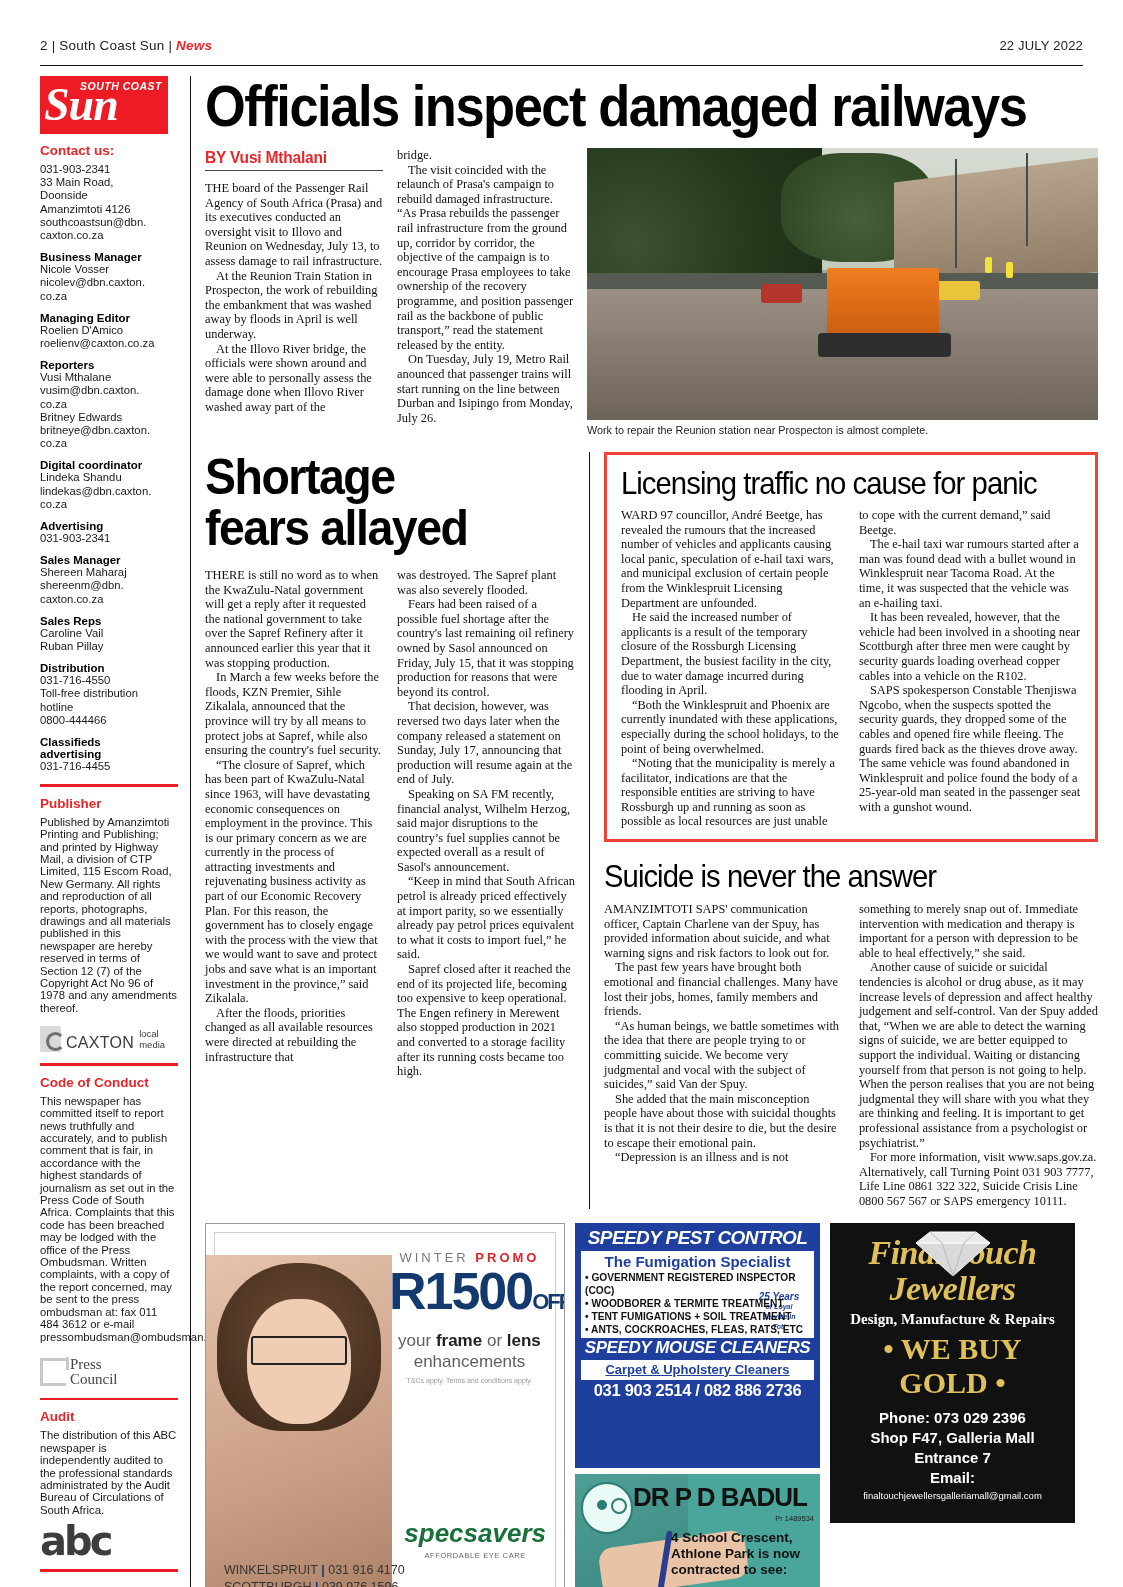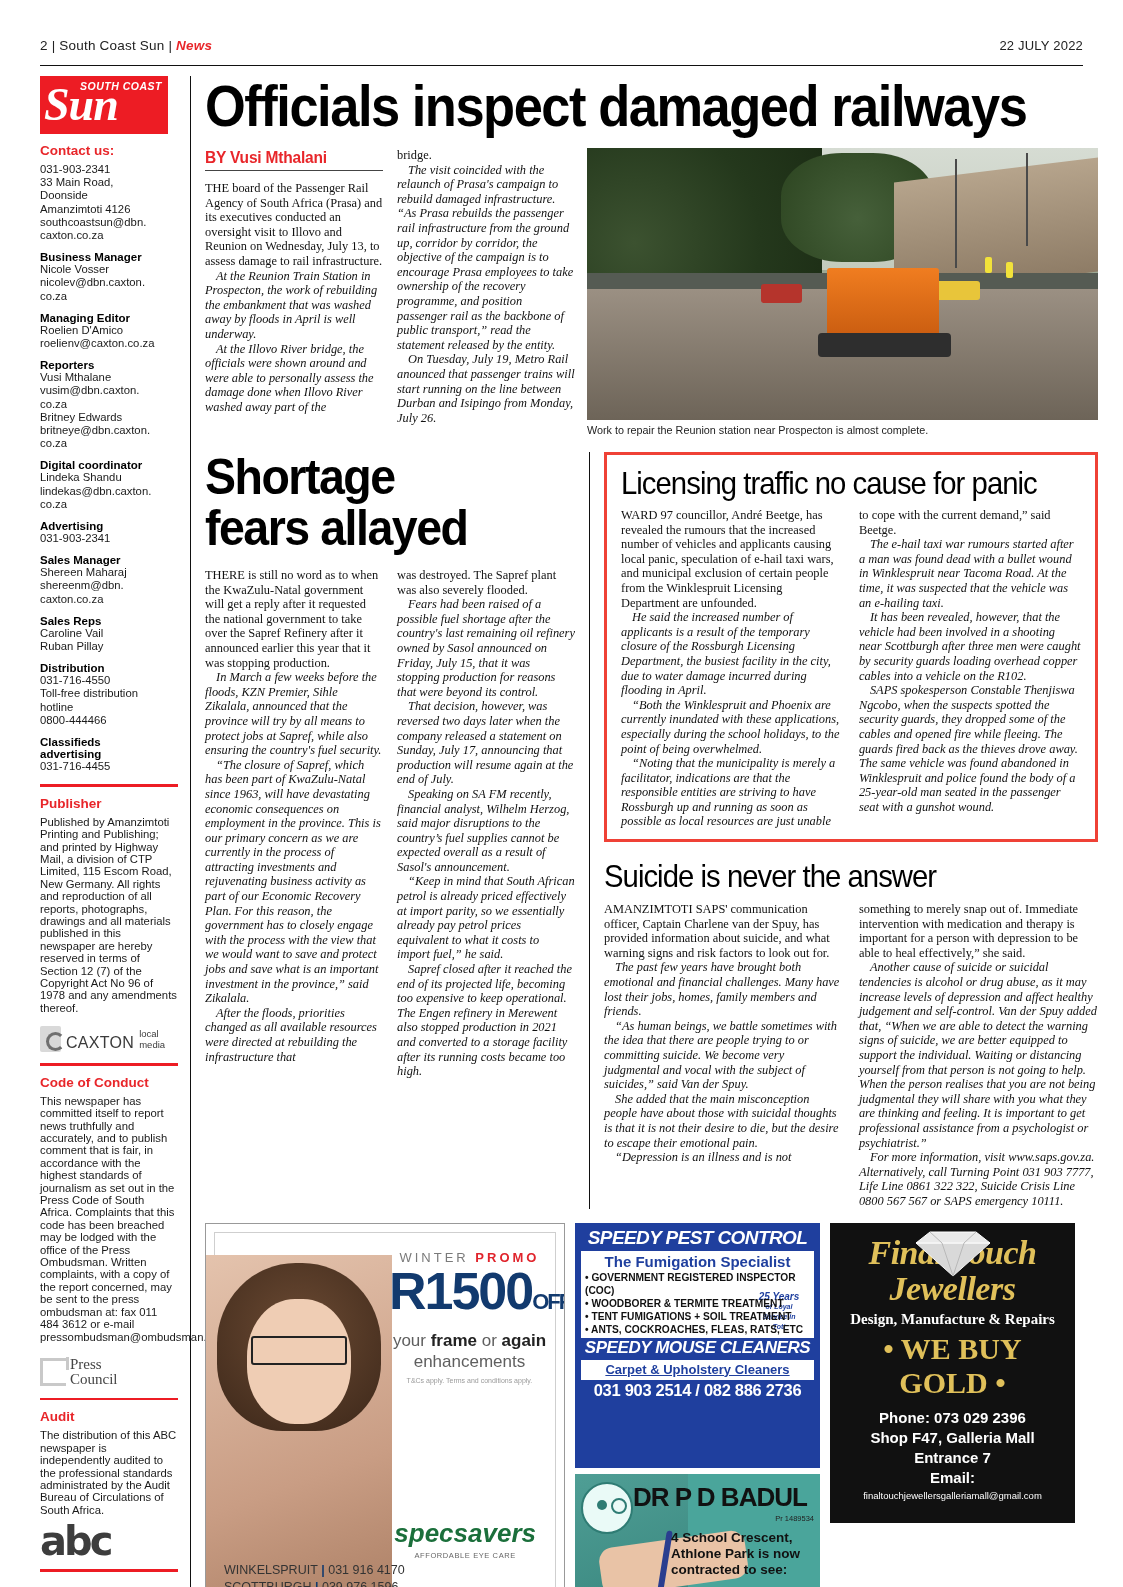--- a/index.html
+++ b/index.html
@@ -91,21 +91,21 @@
   .art1 .col { width:178px; }
   .byline { color:#e8262a; font-weight:bold; font-size:16.5px; margin:0 0 3px;
             font-family:"Liberation Sans", sans-serif; letter-spacing:-.2px;
             transform:scaleX(.94); transform-origin:left;}
   .bylinerule { border-bottom:1.2px solid #444; margin-bottom:10px; }
   p.body {
     font-family:"Liberation Serif", serif;
     font-size:12.4px; line-height:14.6px; margin:0; text-align:left;
     color:#111;
   }
-  p.body + p.body { text-indent:11px;font-style:italic; }
+  p.body + p.body { text-indent:11px; }
 
   .photo-wrap { flex:1 1 auto; padding-left:12px; }
   .photo {
     width:100%; height:272px; position:relative; overflow:hidden;
     background:linear-gradient(#a9b4a0,#8c9b86);
   }
   .cap { font-size:10.8px; color:#222; margin-top:4px; line-height:12px;
          font-family:"Liberation Sans", sans-serif;}
 
   
@@ -174,21 +174,21 @@
   .spec-model .glasses{position:absolute;left:24%;top:22%;width:52%;height:8%;
     border:2px solid #222;border-radius:3px;}
   .spec-promo{position:absolute;right:14px;top:26px;width:45%;text-align:center;}
   .spec-promo .winter{font-size:13px;letter-spacing:3px;color:#7a7a7a;}
   .spec-promo .winter b{color:#e0242c;}
   .spec-promo .r1500{font-size:52px;font-weight:bold;color:#123a6e;line-height:52px;letter-spacing:-2px;}
   .spec-promo .r1500 small{font-size:22px;}
   .spec-promo .fr{font-size:17px;color:#5f5f5f;line-height:21px;margin-top:2px;}
   .spec-promo .fr b{color:#222;text-align:right;}
   .spec-promo .tc{font-size:7px;color:#9a9a9a;margin-top:5px;}
-  .spec-logo{position:absolute;right:28px;bottom:62px;text-align:center;}
+  .spec-logo{position:absolute;right:18px;bottom:62px;text-align:center;}
   .spec-logo .sv{font-size:26px;font-weight:bold;color:#1b6f3b;font-style:italic;}
   .spec-logo .sv i{color:#1b6f3b;}
   .spec-logo .aff{font-size:7.5px;color:#666;letter-spacing:.6px;margin-top:2px;}
   .spec-foot{position:absolute;left:18px;bottom:26px;font-size:12.5px;font-weight:bold;color:#123a6e;line-height:17px;}
   .spec-foot span{font-weight:normal;color:#333;}
 
   
   .ad-speedy{width:245px;flex:0 0 245px;background:#1f3f9e;color:#fff;padding:4px 6px 6px;}
   .sp-t1{font-size:19px;font-weight:bold;font-style:italic;text-align:center;letter-spacing:-.6px;line-height:22px;}
   .sp-white{background:#fff;color:#1f3f9e;margin-top:2px;padding:2px 4px;}
@@ -451,21 +451,21 @@
               <span>WINTER</span>
               <b>PROMO</b>
             </div>
             <div class="r1500">
               <span>R1500</span><small>OFF</small>
             </div>
             <div class="fr">
               <span>your</span>
               <b>frame</b>
               <span>or</span>
-              <b>again</b><br>
+              <b>lens</b><br>
               <span>enhancements</span>
             </div>
             <div class="tc">T&amp;Cs apply. Terms and conditions apply.</div>
           </div>
           <div class="spec-logo">
             <div class="sv"><span>spec</span><i>savers</i></div>
             <div class="aff">AFFORDABLE EYE CARE</div>
           </div>
           <div class="spec-foot">
             <span>WINKELSPRUIT</span> | <span>031 916 4170</span><br>

